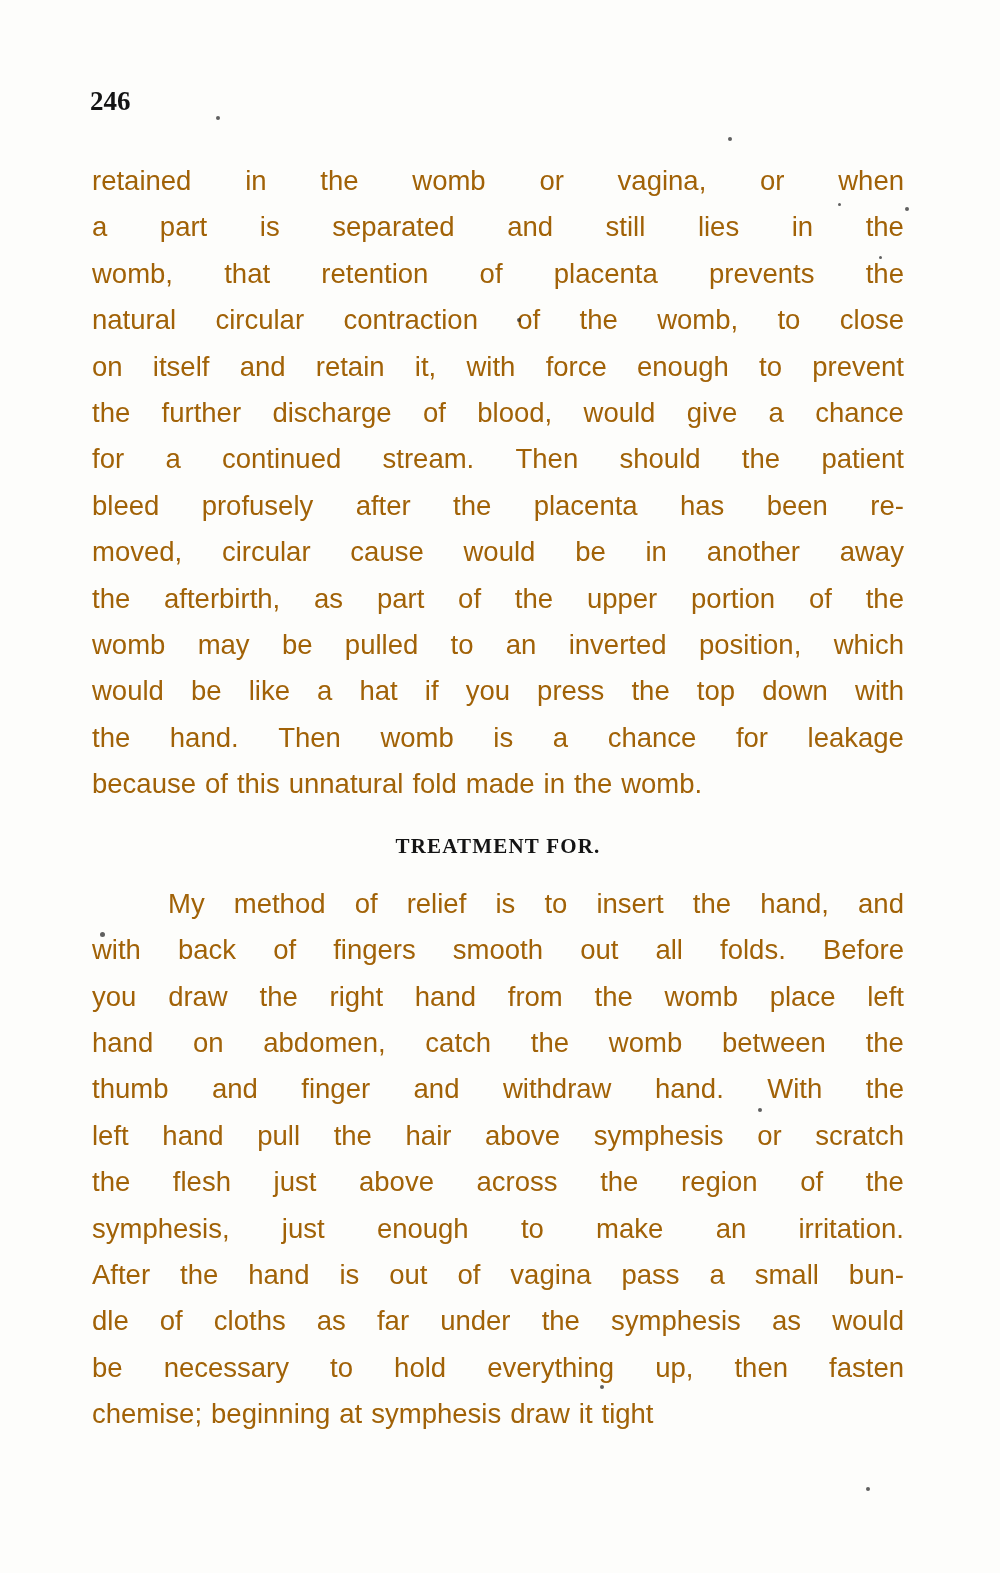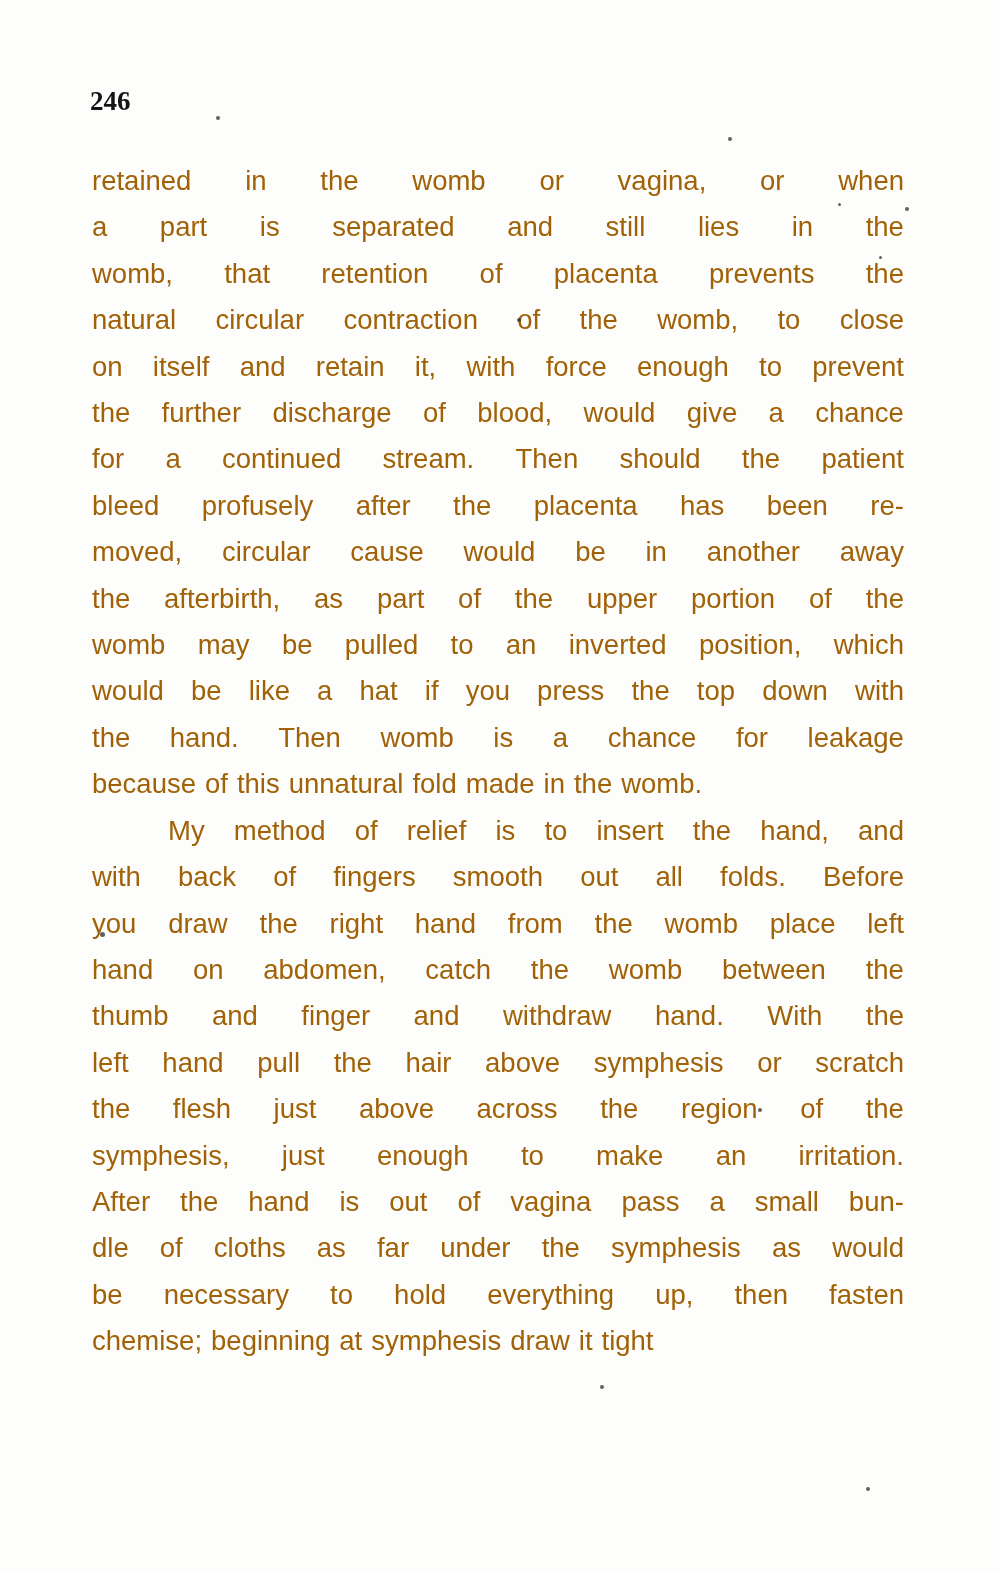--- a/index.html
+++ b/index.html
@@ -246,20 +246,21 @@
           <span>of</span>
           <span>this</span>
           <span>unnatural</span>
           <span>fold</span>
           <span>made</span>
           <span>in</span>
           <span>the</span>
           <span>womb.</span>
         </div>
       </div>
+    <div class="section-head" style="position:relative; margin-top:26px; margin-bottom:22px;">TREATMENT FOR.</div>
     <div id="p2">
         <div class="jline" style="padding-left: 76px; width: 736px;">
           <span>My</span>
           <span>method</span>
           <span>of</span>
           <span>relief</span>
           <span>is</span>
           <span>to</span>
           <span>insert</span>
           <span>the</span>

